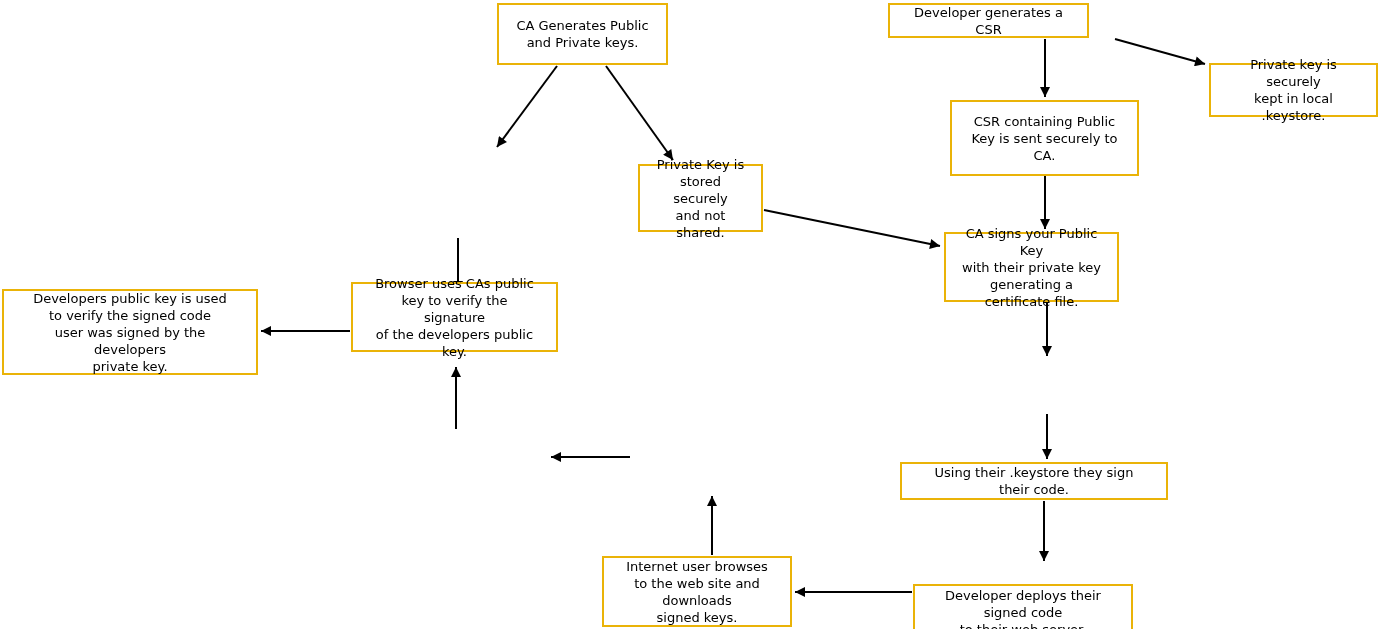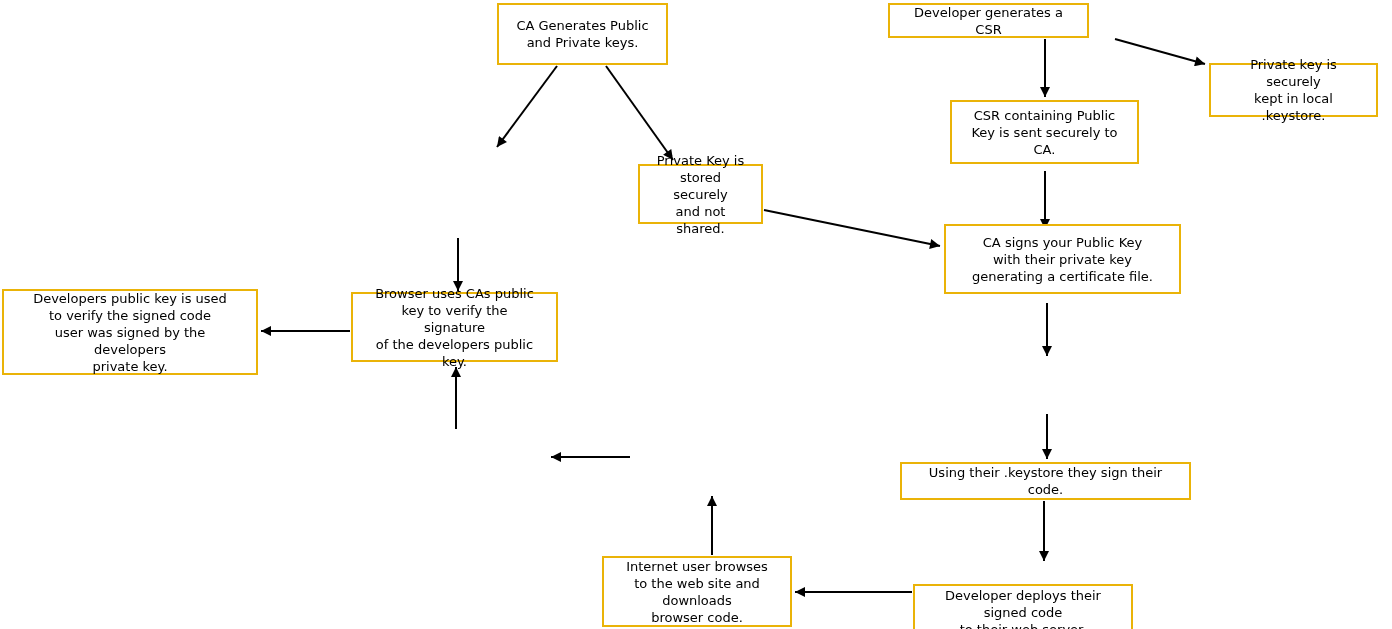--- a/index.html
+++ b/index.html
@@ -72,46 +72,46 @@
 
   <div class="node" style="left:497px; top:3px; width:171px; height:62px">CA Generates Public
 and Private keys.</div>
 
   <div class="node" style="left:888px; top:3px; width:201px; height:35px">Developer generates a CSR</div>
 
   <div class="node" style="left:1209px; top:63px; width:169px; height:54px">Private key is securely
 kept in local .keystore.</div>
 
 
-  <div class="node" style="left:638px; top:164px; width:125px; height:60px">Private Key is
+  <div class="node" style="left:638px; top:164px; width:125px; height:68px">Private Key is
 stored securely
 and not shared.</div>
 
-  <div class="node" style="left:950px; top:100px; width:189px; height:64px">CSR containing Public
+  <div class="node" style="left:950px; top:100px; width:189px; height:76px">CSR containing Public
 Key is sent securely to
 CA.</div>
 
-  <div class="node" style="left:944px; top:224px; width:237px; height:70px">CA signs your Public Key
+  <div class="node" style="left:944px; top:232px; width:175px; height:70px">CA signs your Public Key
 with their private key
 generating a certificate file.</div>
 
   <div class="node" style="left:2px; top:289px; width:256px; height:86px">Developers public key is used
 to verify the signed code
 user was signed by the developers
 private key.</div>
 
-  <div class="node" style="left:351px; top:292px; width:207px; height:70px">Browser uses CAs public
+  <div class="node" style="left:351px; top:282px; width:207px; height:70px">Browser uses CAs public
 key to verify the signature
 of the developers public key.</div>
 
 
 
 
-  <div class="node" style="left:900px; top:462px; width:291px; height:38px">Using their .keystore they sign their code.</div>
+  <div class="node" style="left:900px; top:462px; width:268px; height:38px">Using their .keystore they sign their code.</div>
 
   <div class="node" style="left:602px; top:556px; width:190px; height:71px">Internet user browses
 to the web site and downloads
-browser code.</div>
+signed keys.</div>
 
   <div class="node" style="left:913px; top:584px; width:220px; height:56px">Developer deploys their signed code
 to their web server.</div>
 
 </div>
 
 </body></html>

